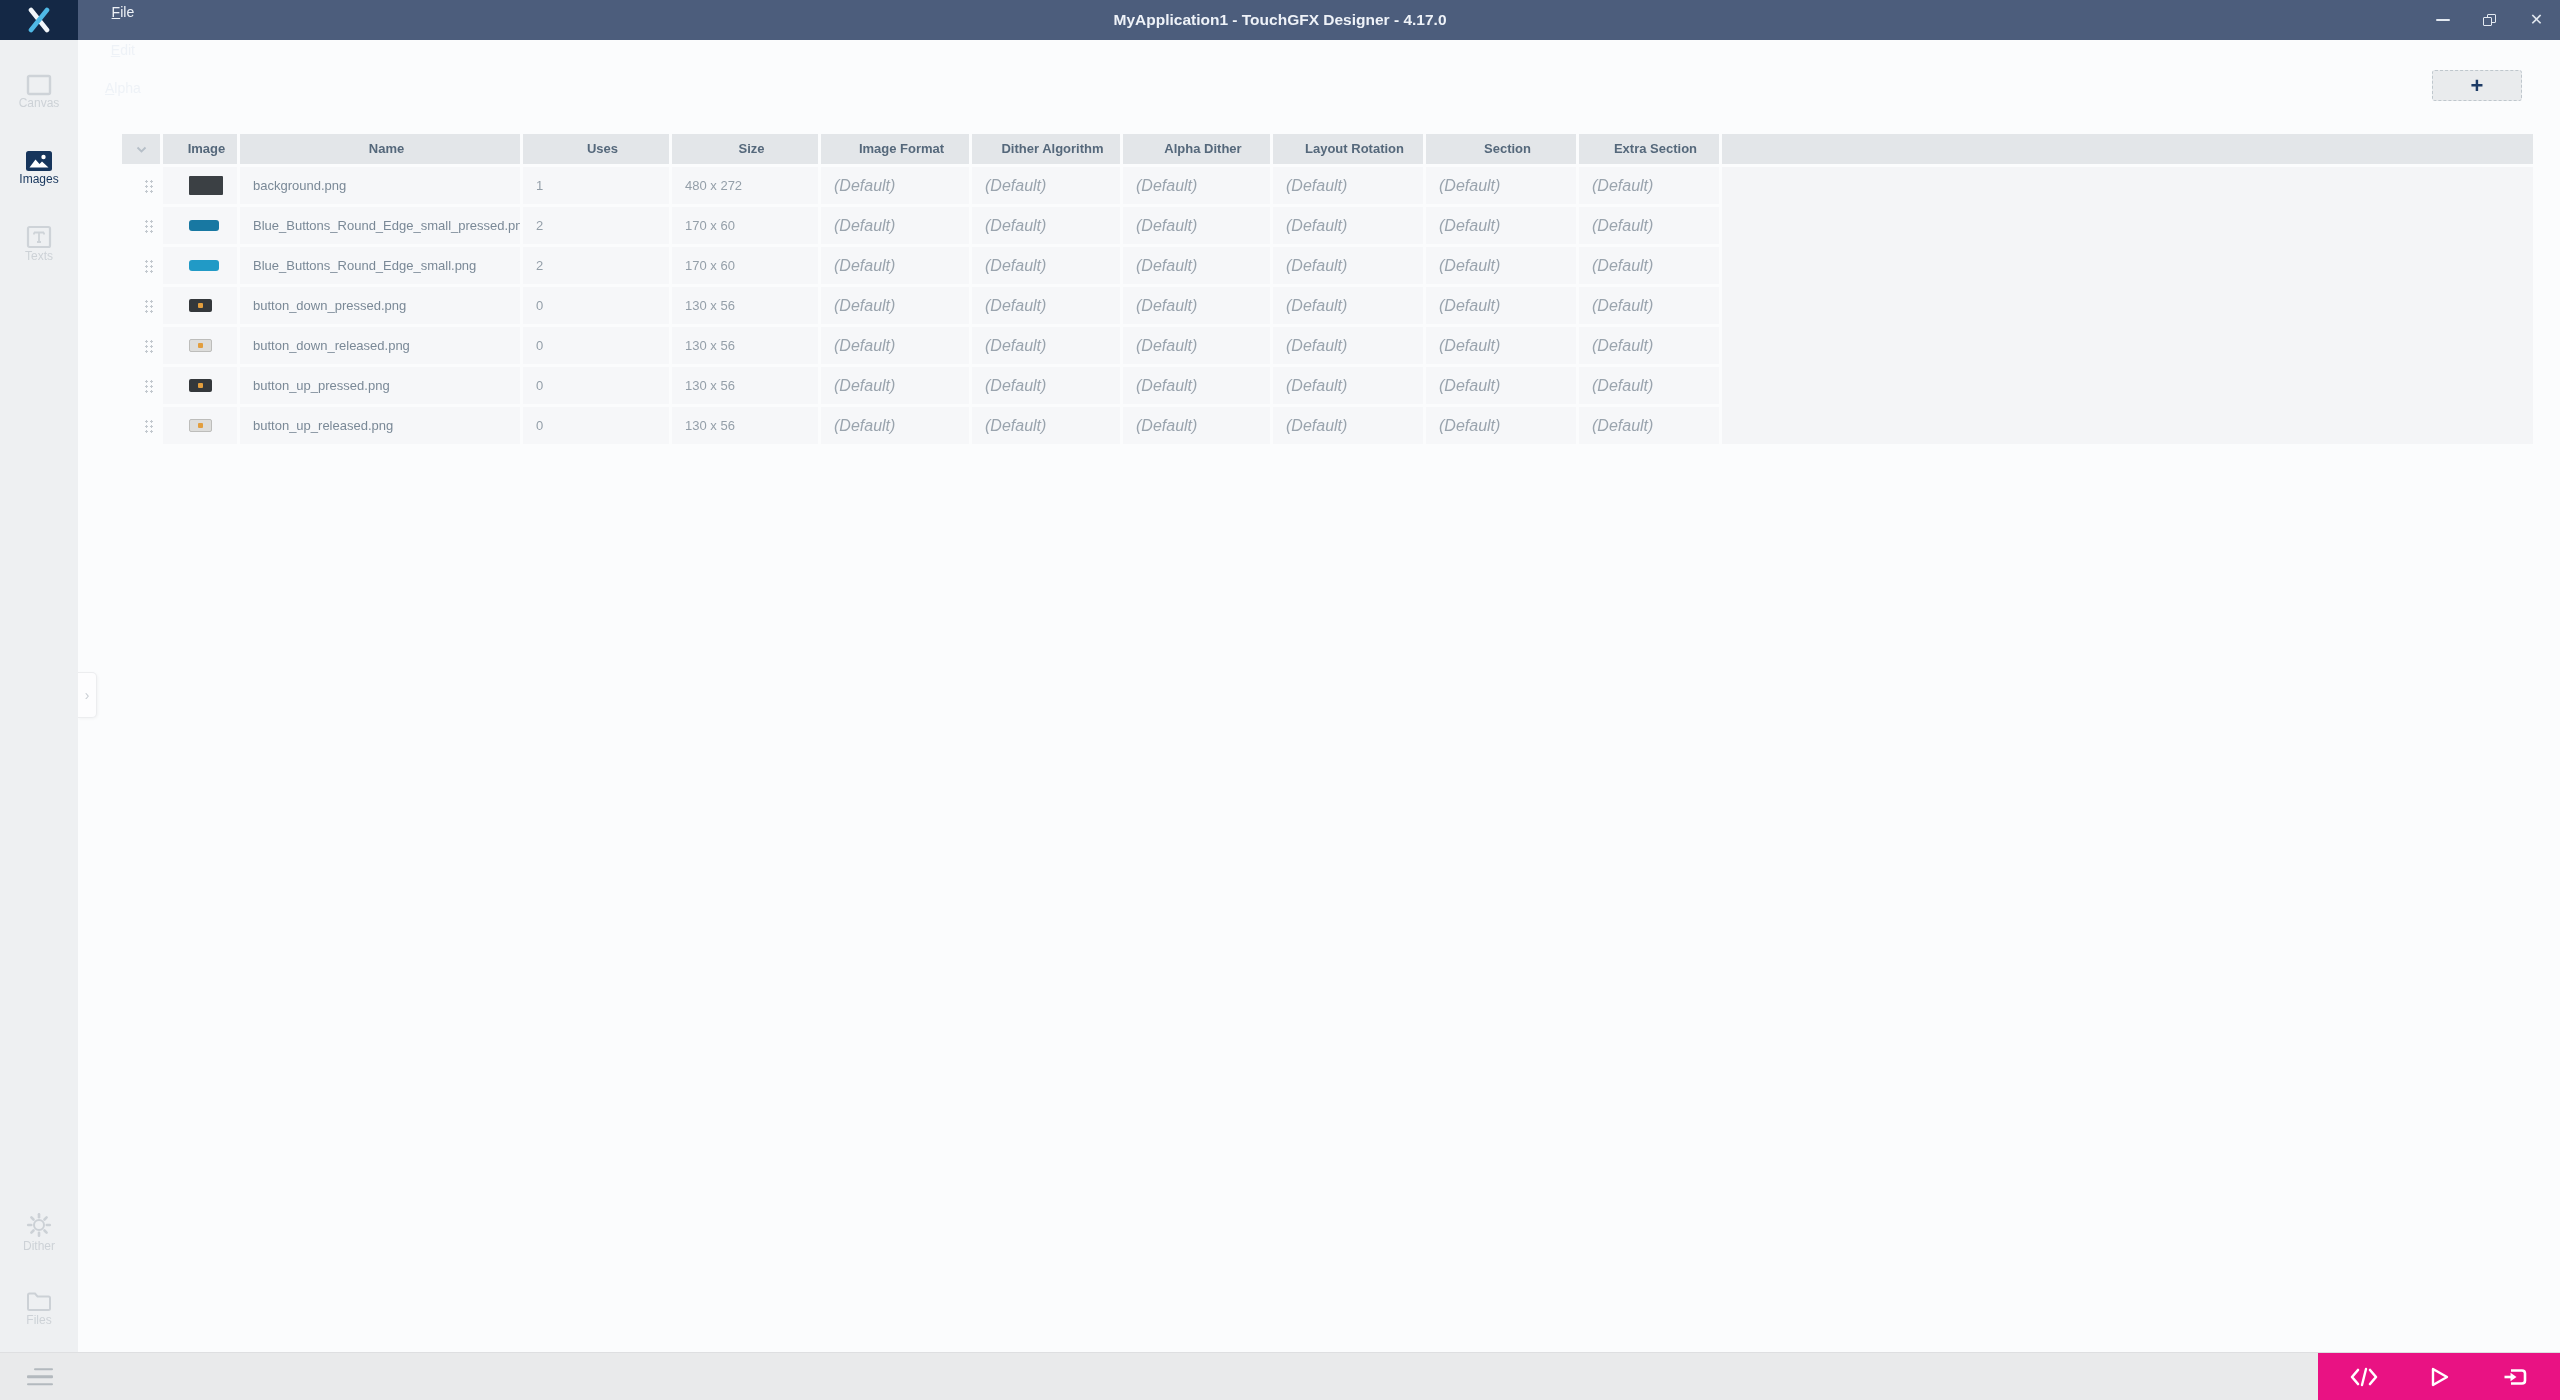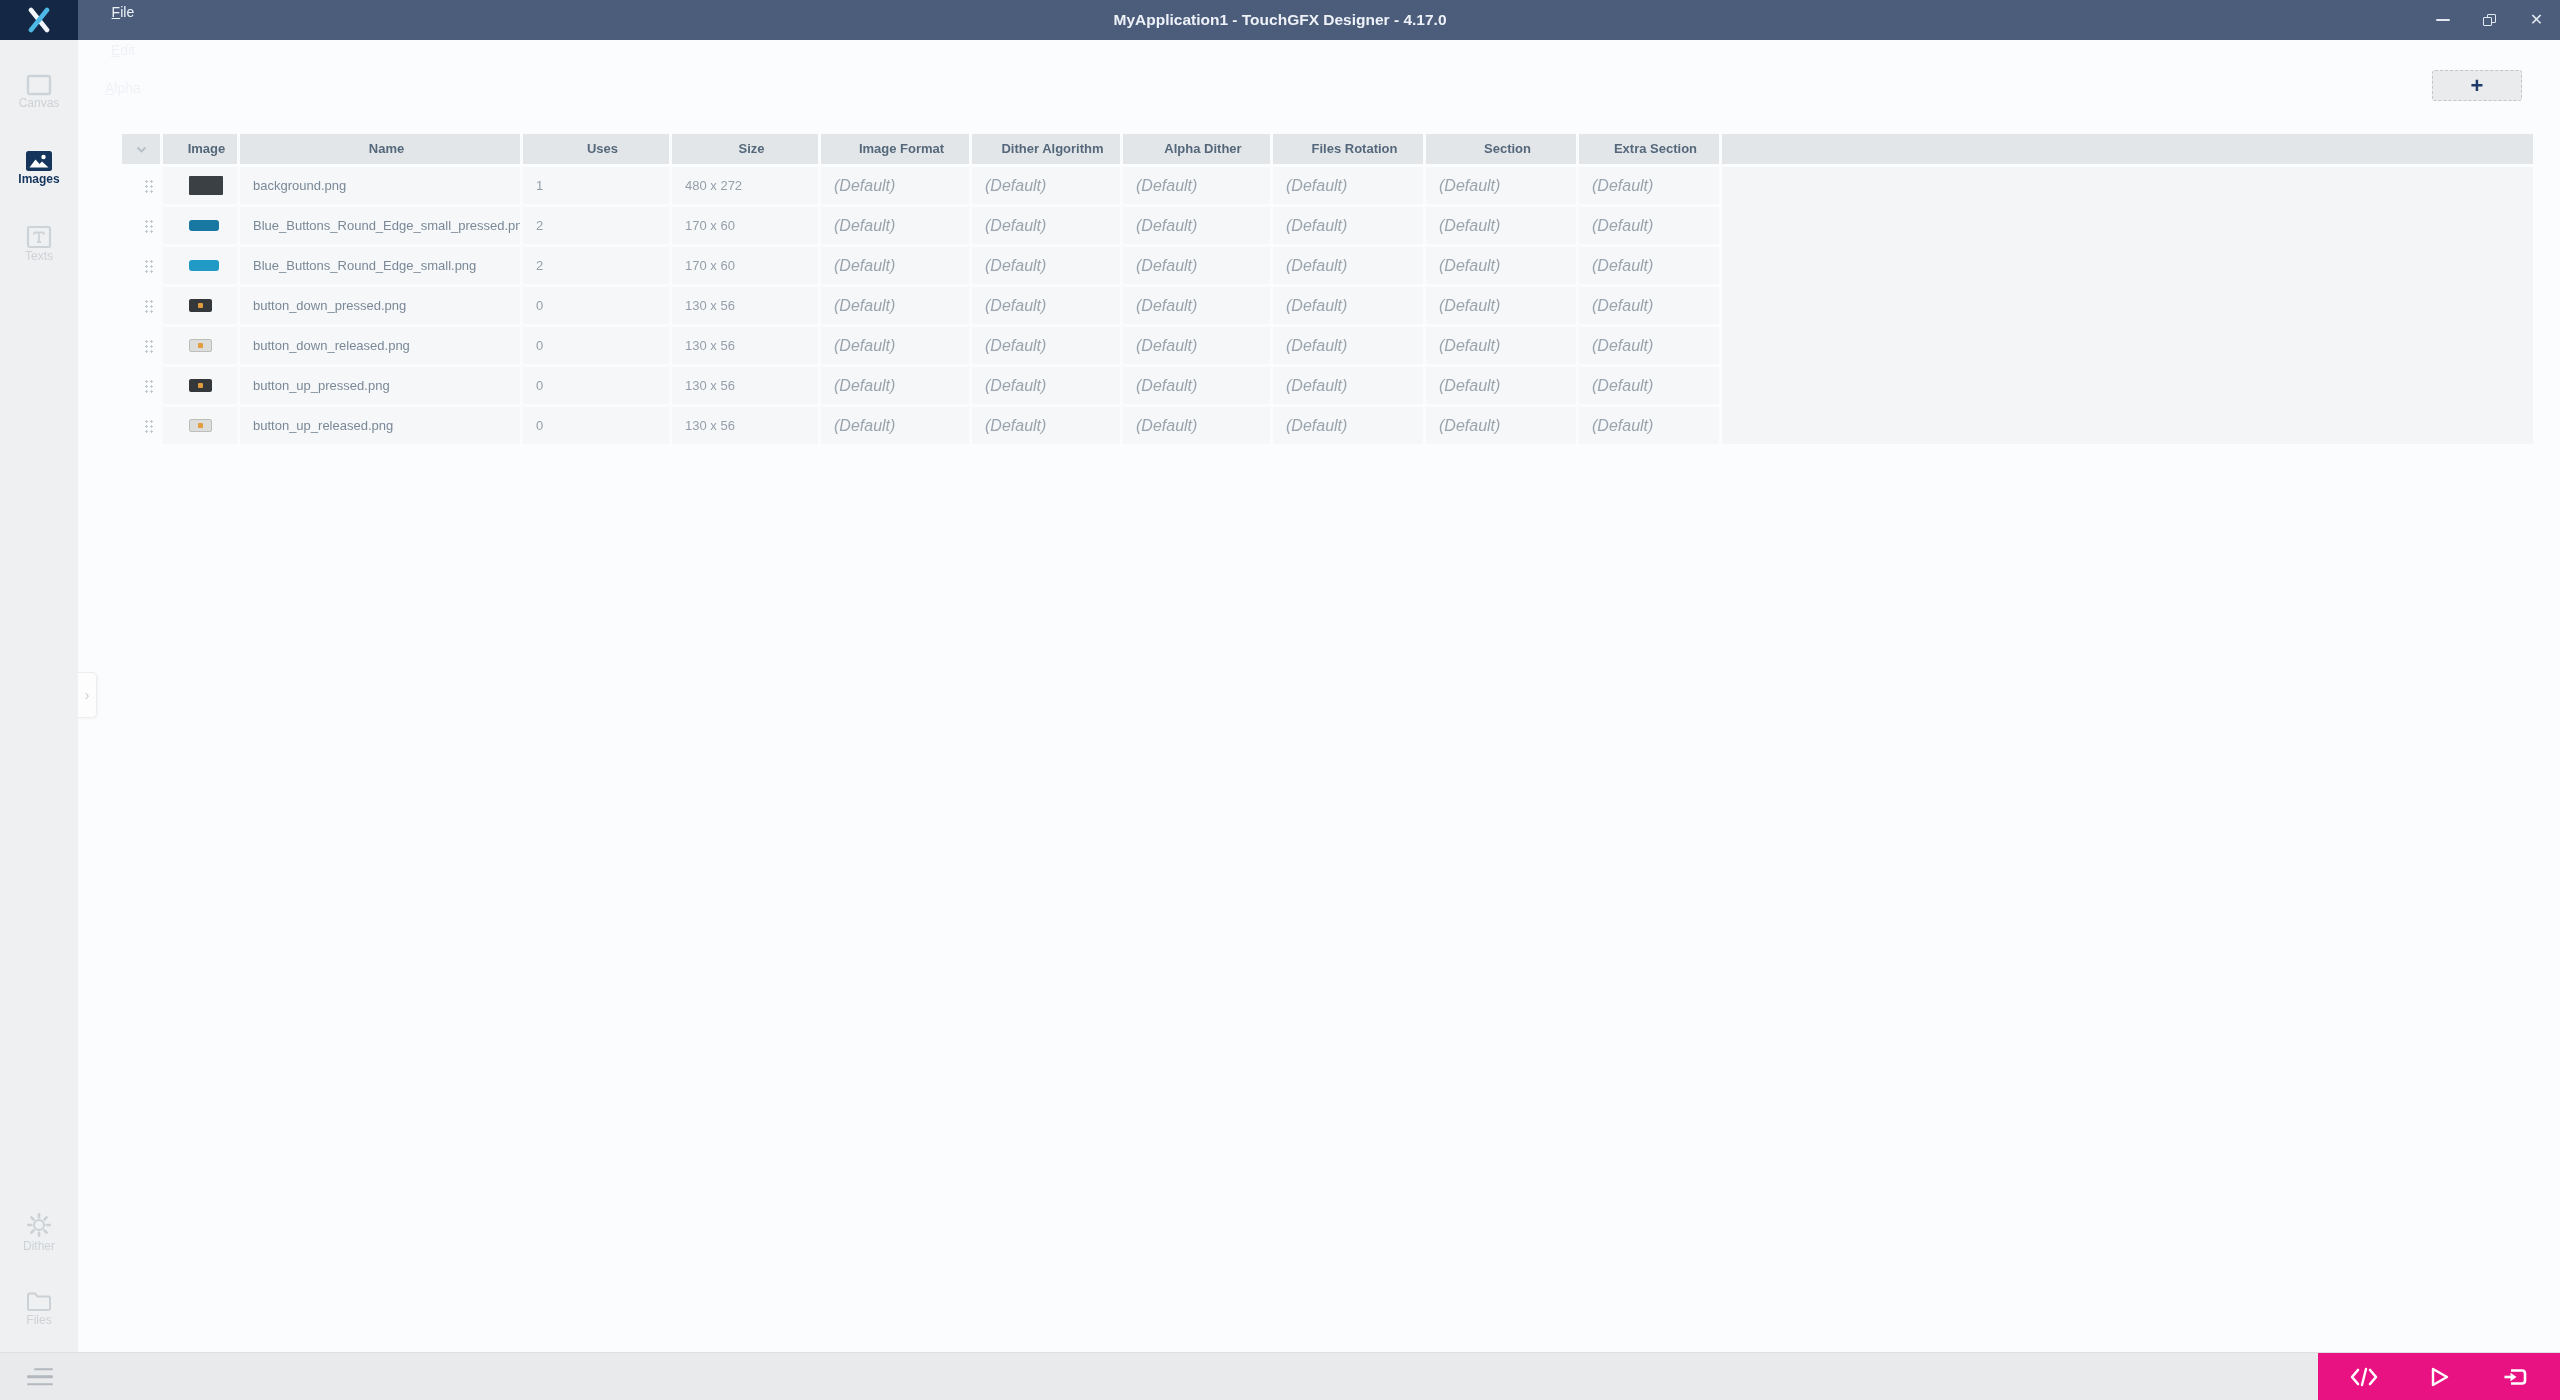--- a/index.html
+++ b/index.html
@@ -18,21 +18,21 @@
   .ico-min { width:14px; height:2px; background:#e3e9f1; border-radius:1px; }
   .ico-restore { position:relative; width:13px; height:12px; }
   .ico-restore .r1 { position:absolute; right:0; top:0; width:9px; height:9px; border:1.6px solid #e3e9f1; border-radius:1px; }
   .ico-restore .r2 { position:absolute; left:0; bottom:0; width:9px; height:9px; border:1.6px solid #e3e9f1; border-radius:1px; background:#4c5d7c; }
   .ico-close { font-size:16px; line-height:1; }
 
   
   .sidebar { position:absolute; top:40px; left:0; bottom:48px; width:78px; background:#eef0f2; display:flex; flex-direction:column; align-items:center; padding-top:14px; z-index:10; }
   .side-item { width:78px; height:76px; display:flex; flex-direction:column; align-items:center; justify-content:center; cursor:default; }
   .side-label { font-size:12px; color:#cdd2d7; }
-  .side-item.active .side-label { color:#16355c; font-weight:700; }
+  .side-item.active .side-label { color:#16355c; font-weight:400; }
   .side-bottom { margin-top:auto; margin-bottom:6px; display:flex; flex-direction:column; align-items:center; }
 
   
   .content { position:absolute; top:40px; left:78px; right:0; bottom:48px; background:#fbfcfd; }
   .add-btn { position:absolute; top:30px; right:38px; width:90px; height:31px; background:#e9ebed; border:1px dashed #bfc7cd; border-radius:3px; display:flex; align-items:center; justify-content:center; cursor:pointer; }
   .add-btn span { color:#1d3b66; font-size:22px; font-weight:700; line-height:20px; }
 
   .flyout-tab { position:absolute; left:0; top:632px; width:19px; height:46px; background:#fdfdfe; border:1px solid #ecedef; border-left:none; border-radius:0 5px 5px 0; box-shadow:1px 1px 3px rgba(0,0,0,0.04); display:flex; align-items:center; justify-content:center; color:#c9ced3; font-size:14px; }
 
   
@@ -164,21 +164,21 @@
         <path d="M1.5 1.5 L5.5 5.5 L9.5 1.5" fill="none" stroke="#b6bfc8" stroke-width="1.8"></path>
       </svg>
     </div>
     <div class="th">Image</div>
     <div class="th">Name</div>
     <div class="th">Uses</div>
     <div class="th">Size</div>
     <div class="th">Image Format</div>
     <div class="th">Dither Algorithm</div>
     <div class="th">Alpha Dither</div>
-    <div class="th">Files Rotation</div>
+    <div class="th">Layout Rotation</div>
     <div class="th">Section</div>
     <div class="th">Extra Section</div>
     <div class="th filler"></div>
 
     <div class="body-filler"></div>
 
     <div class="td c-drag">
         <span class="dots"></span>
       </div>
     <div class="td c-img">

